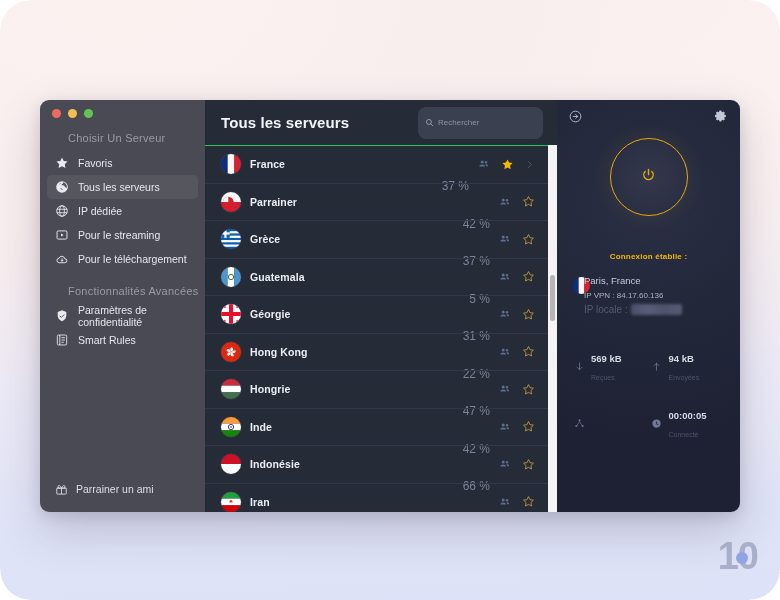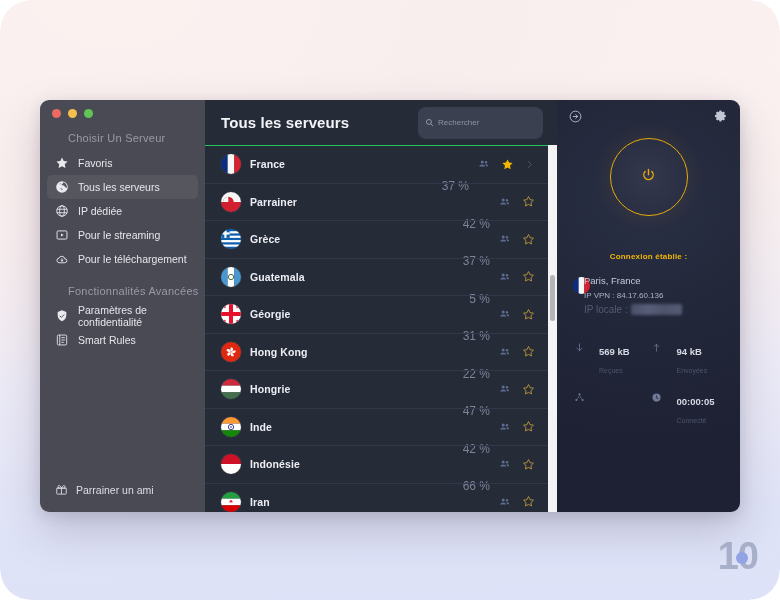--- a/index.html
+++ b/index.html
@@ -64,21 +64,21 @@
     height: 24px; margin: 0 7px; padding-left: 8px;
     border-radius: 5px;
     font-size: 10.5px; color: #e6e6ec;
     cursor: default;
   }
   .side-item.active { background: #56565f; }
   .side-item .ico { width: 14px; height: 14px; flex: 0 0 14px; display:flex; align-items:center; justify-content:center; color:#e9e9ef; }
   .side-item .ico svg { display:block; }
   .spacer { flex: 1 1 auto; }
   .refer {
-    display: flex; align-items: center; gap: 8px;
+    display: flex; align-items: flex-start; gap: 8px;
     font-size: 10.5px; color: #dedee6;
     padding: 0 8px 16px 15px;
   }
   .refer .ico { width: 13px; height: 13px; display:flex; align-items:center; justify-content:center; }
 
   
   .main {
     flex: 1 1 auto;
     background: #262b38;
     display: flex; flex-direction: column;
@@ -172,21 +172,21 @@
     display: inline-block;
     color: transparent;
     background: linear-gradient(90deg,#4a5068,#585e78,#4d5369,#565c76);
     border-radius: 2px;
     filter: blur(1.6px);
     padding: 0 2px;
   }
 
   .stats { padding: 0 12px 0 16px; margin-top: 26px; }
   .stat-row { display: flex; margin-bottom: 14px; }
-  .stat { flex: 1 1 50%; display: flex; gap: 14px; align-items: flex-start; }
+  .stat { flex: 1 1 50%; display: flex; gap: 6px; align-items: center; margin-top: 7px; }
   .stat .sico { width: 12px; flex: 0 0 12px; display:flex; align-items:center; justify-content:center; margin-top:1px; color:#6e7governance; }
   .stat .sico { color: #707895; }
   .stat-val { font-size: 9.5px; color: #d7dae5; font-weight: bold; line-height: 1.25; }
   .stat-lbl { font-size: 7px; color: #4e546c; line-height: 1.5; }
 
   
   .logo10 {
     position: absolute; right: 22px; bottom: 22px;
     font-size: 38px; font-weight: bold; color: #9aa3bd; letter-spacing: -1px;
     opacity: .78;

